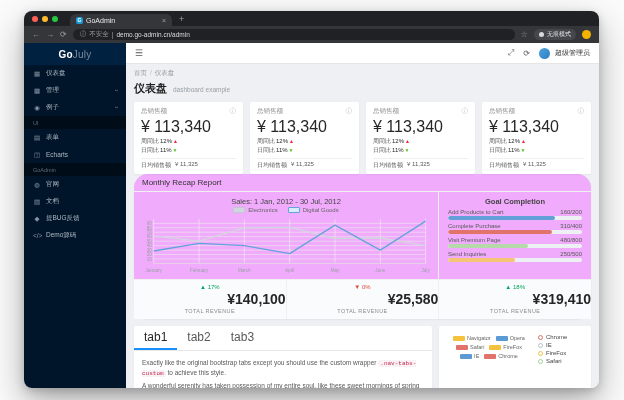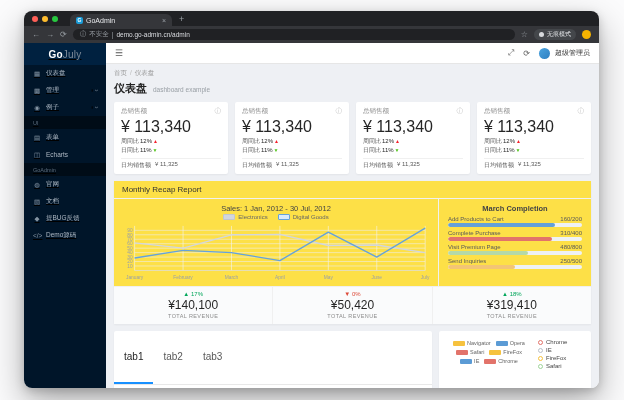--- a/index.html
+++ b/index.html
@@ -26,21 +26,21 @@
   .urlpill { flex:1; height:11px; background:#202124; border-radius:6px; display:flex; align-items:center;
     gap:3px; padding:0 7px; font-size:6.5px; color:#9aa0a6; }
   .url-main { color:#dadce0; }
   .chip { height:11px; background:#44474b; border-radius:6px; display:flex; align-items:center; gap:3px;
     padding:0 5px; font-size:6px; color:#e8eaed; }
   .chip-dot { width:5px; height:5px; border-radius:50%; background:#d7d9dc; }
   .avatar-dot { width:9px; height:9px; border-radius:50%; background:#f5b301; }
 
   
   .app { display:flex; height:345px; }
-  .sidebar { width:82px; background:#001529; flex-shrink:0;text-decoration:underline; }
+  .sidebar { width:102px; background:#001529; flex-shrink:0; }
   .logo { height:22px; background:#002140; display:flex; align-items:center; justify-content:center;
     font-size:10px; letter-spacing:.2px; }
   .logo b { color:#fff; } .logo span { color:#7d8b99; }
   .mi { height:17px; display:flex; align-items:center; gap:5px; padding:0 9px; font-size:6.5px; color:#aeb9c4; cursor:pointer; }
   .mi .ic { width:8px; font-size:6.5px; color:#8494a3; text-align:center; }
   .mi .lbl { flex:1; white-space:nowrap; overflow:hidden; }
   .mi .chev { font-size:7px; color:#6b7a89; transform:rotate(90deg); }
   .msec { height:13px; background:#000c17; color:#5a6b7b; font-size:5.5px; display:flex; align-items:center; padding:0 9px; }
 
   .main { flex:1; min-width:0; background:#eef0f4; display:flex; flex-direction:column; }
@@ -65,47 +65,47 @@
   .info-i { color:#bfbfbf; font-size:6.5px; }
   .card-val { font-size:16px; color:#262626; margin:2px 0 1px; }
   .metric { font-size:6px; color:#595959; line-height:1.5; }
   .metric .num { color:#262626; margin:0 1px; }
   .arr-up { color:#f5222d; font-size:5px; }
   .arr-down { color:#52c41a; font-size:5px; }
   .card-div { border-top:1px solid #f0f0f0; margin:3px 0 2px; }
   .card-foot { display:flex; gap:4px; font-size:6px; color:#595959; }
 
   
-  .panel { background:#fde047; border-radius:0; box-shadow:0 1px 2px rgba(0,0,0,.05); margin-top:7px; }
+  .panel { background:#f0abfc; border-radius:14px; box-shadow:0 1px 2px rgba(0,0,0,.05); }
   .panel-head { padding:4px 8px; font-size:8px; color:#333; border-bottom:1px solid #f0f0f0; }
   .recap-body { display:flex; }
   .chart-area { flex:1; padding:3px 6px 2px; border-right:1px solid #f0f0f0; min-width:0; }
   .chart-title { text-align:center; font-size:7.5px; font-weight:normal; color:#444; margin:2px 0 1px; }
   .legend { display:flex; justify-content:center; gap:10px; font-size:6px; color:#666; margin:1px 0 2px; }
   .lg { display:flex; align-items:center; gap:3px; }
   .key { width:12px; height:6px; border-radius:1px; }
   .key-0 { background:#d2d6de; border:1px solid #c2c7cf; }
   .key-1 { background:#d9eafc; border:1px solid #64a2dc; }
   .goal-area { width:152px; flex-shrink:0; padding:4px 9px; }
   .goal-title { text-align:center; font-size:7.5px; font-weight:bold; color:#444; margin:1px 0 2px; }
   .goal-row { display:flex; justify-content:space-between; font-size:6px; color:#595959; margin-top:3px; }
   .goal-track { height:4px; border-radius:2px; background:#eef1f4; margin-top:1px; overflow:hidden; }
   .goal-fill { height:100%; border-radius:2px; }
   .recap-foot { display:flex; border-top:1px solid #f0f0f0; background:#fafbfc; }
   .rev { flex:1; text-align:center; padding:4px 0 5px; border-right:1px solid #f0f0f0; }
   .rev:last-child { border-right:none; }
   .rev-pct { font-size:6px; }
-  .rev-val { font-size:12px; font-weight:normal; color:#262626; margin:1px 0; }
+  .rev-val { font-size:14px; font-weight:bold; color:#262626; margin:1px 0;text-align:right; }
   .rev-lbl { font-size:5.5px; color:#8c8c8c; letter-spacing:.4px; }
 
   
   .bottom { display:flex; gap:7px; margin-top:7px; align-items:stretch; }
   .tabs-card { flex:1; background:#fff; border-radius:2px; box-shadow:0 1px 2px rgba(0,0,0,.05); min-width:0; }
   .tabs-head { display:flex; border-bottom:1px solid #e8e8e8; }
-  .tab-item { padding:20px 10px; font-size:10px; color:#595959; cursor:pointer; }
+  .tab-item { padding:4px 10px; font-size:12px; color:#595959; cursor:pointer; }
   .tab-item.active { color:#262626; border-bottom:2px solid #1890ff; }
   .tabs-body { padding:5px 8px; }
   .howto { font-size:7.5px; font-weight:bold; color:#262626; margin-bottom:2px; }
   .para { font-size:6.5px; color:#595959; line-height:1.55; margin:2px 0; }
   code { font-family:"Liberation Mono", monospace; font-size:6px; color:#c7254e; background:#f9f2f4; padding:0 2px; border-radius:2px; }
 
   .bu-card { width:152px; flex-shrink:0; background:#fff; border-radius:2px; box-shadow:0 1px 2px rgba(0,0,0,.05); }
   .bu-body { display:flex; gap:4px; padding:6px 5px; }
   .chips { flex:1; display:flex; flex-wrap:wrap; justify-content:center; align-content:flex-start; gap:3px 5px; padding-top:3px; }
   .chip-item { display:flex; align-items:center; gap:2px; font-size:5.5px; color:#666; }
@@ -330,21 +330,21 @@
                     <line x1="263.33333333333337" y1="4" x2="263.33333333333337" y2="50" stroke="#f4f4f4" stroke-width="0.6"></line>
                     <text x="263.33333333333337" y="59" text-anchor="middle" class="axis-txt">June</text>
                     <line x1="313" y1="4" x2="313" y2="50" stroke="#f4f4f4" stroke-width="0.6"></line>
                     <text x="313" y="59" text-anchor="middle" class="axis-txt">July</text>
                     <line x1="15" y1="50" x2="313" y2="50" stroke="#ddd" stroke-width="0.8"></line>
                     <polyline points="15,21.48 64.66666666666666,27 114.33333333333333,13.199999999999996 164,12.739999999999995 213.66666666666666,24.24 263.33333333333337,23.78 313,31.599999999999998" fill="none" stroke="#d2d6de" stroke-width="1.4" stroke-linejoin="round"></polyline>
                     <polyline points="15,37.12 64.66666666666666,29.3 114.33333333333333,31.599999999999998 164,39.88 213.66666666666666,10.439999999999998 263.33333333333337,36.2 313,6.300000000000004" fill="none" stroke="#64a2dc" stroke-width="1.4" stroke-linejoin="round"></polyline>
                   </svg>
             </div>
             <div class="goal-area">
-              <div class="goal-title">March Completion</div>
+              <div class="goal-title">Goal Completion</div>
               <div>
                 <div class="goal-row">
                       <span>Add Products to Cart</span>
                       <span>160/200</span>
                     </div>
                 <div class="goal-track">
                       <div class="goal-fill" style="width: 80%; background: rgb(100, 160, 216);"></div>
                     </div>
               </div>
               <div>
@@ -377,21 +377,21 @@
             </div>
           </div>
           <div class="recap-foot">
             <div class="rev">
               <div class="rev-pct" style="color: rgb(0, 166, 90);"><span class="rev-arrow">▲</span> <span>17%</span></div>
               <div class="rev-val">¥140,100</div>
               <div class="rev-lbl">TOTAL REVENUE</div>
             </div>
             <div class="rev">
               <div class="rev-pct" style="color: rgb(221, 75, 57);"><span class="rev-arrow">▼</span> <span>0%</span></div>
-              <div class="rev-val">¥50,420</div>
+              <div class="rev-val">¥25,580</div>
               <div class="rev-lbl">TOTAL REVENUE</div>
             </div>
             <div class="rev">
               <div class="rev-pct" style="color: rgb(0, 166, 90);"><span class="rev-arrow">▲</span> <span>18%</span></div>
               <div class="rev-val">¥319,410</div>
               <div class="rev-lbl">TOTAL REVENUE</div>
             </div>
           </div>
         </div>
 

